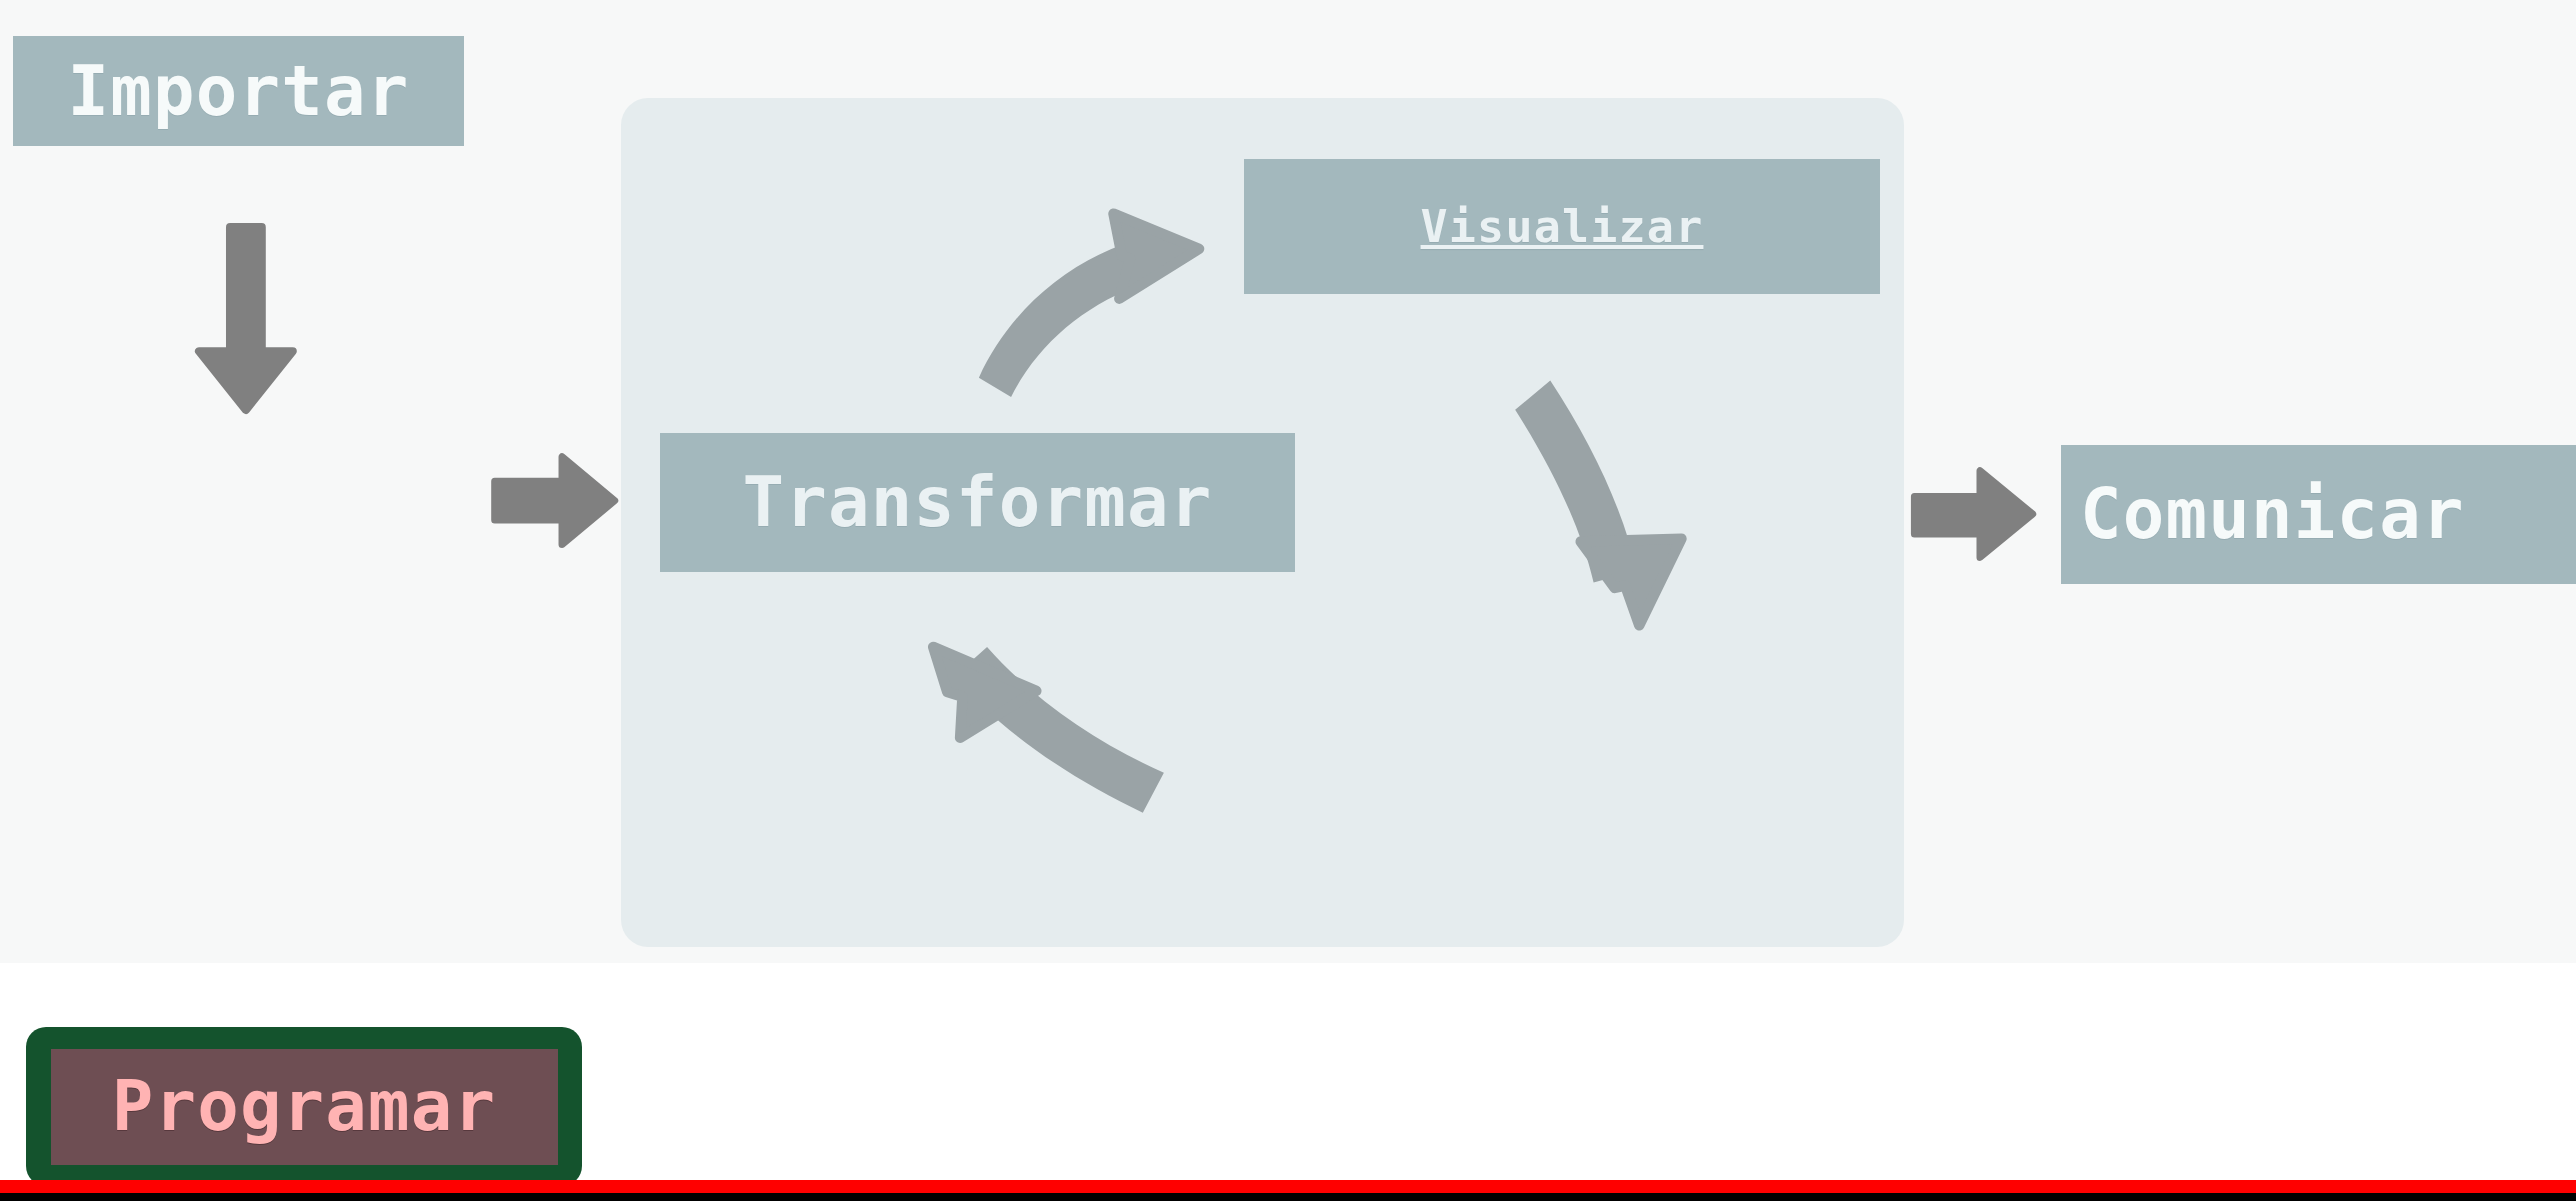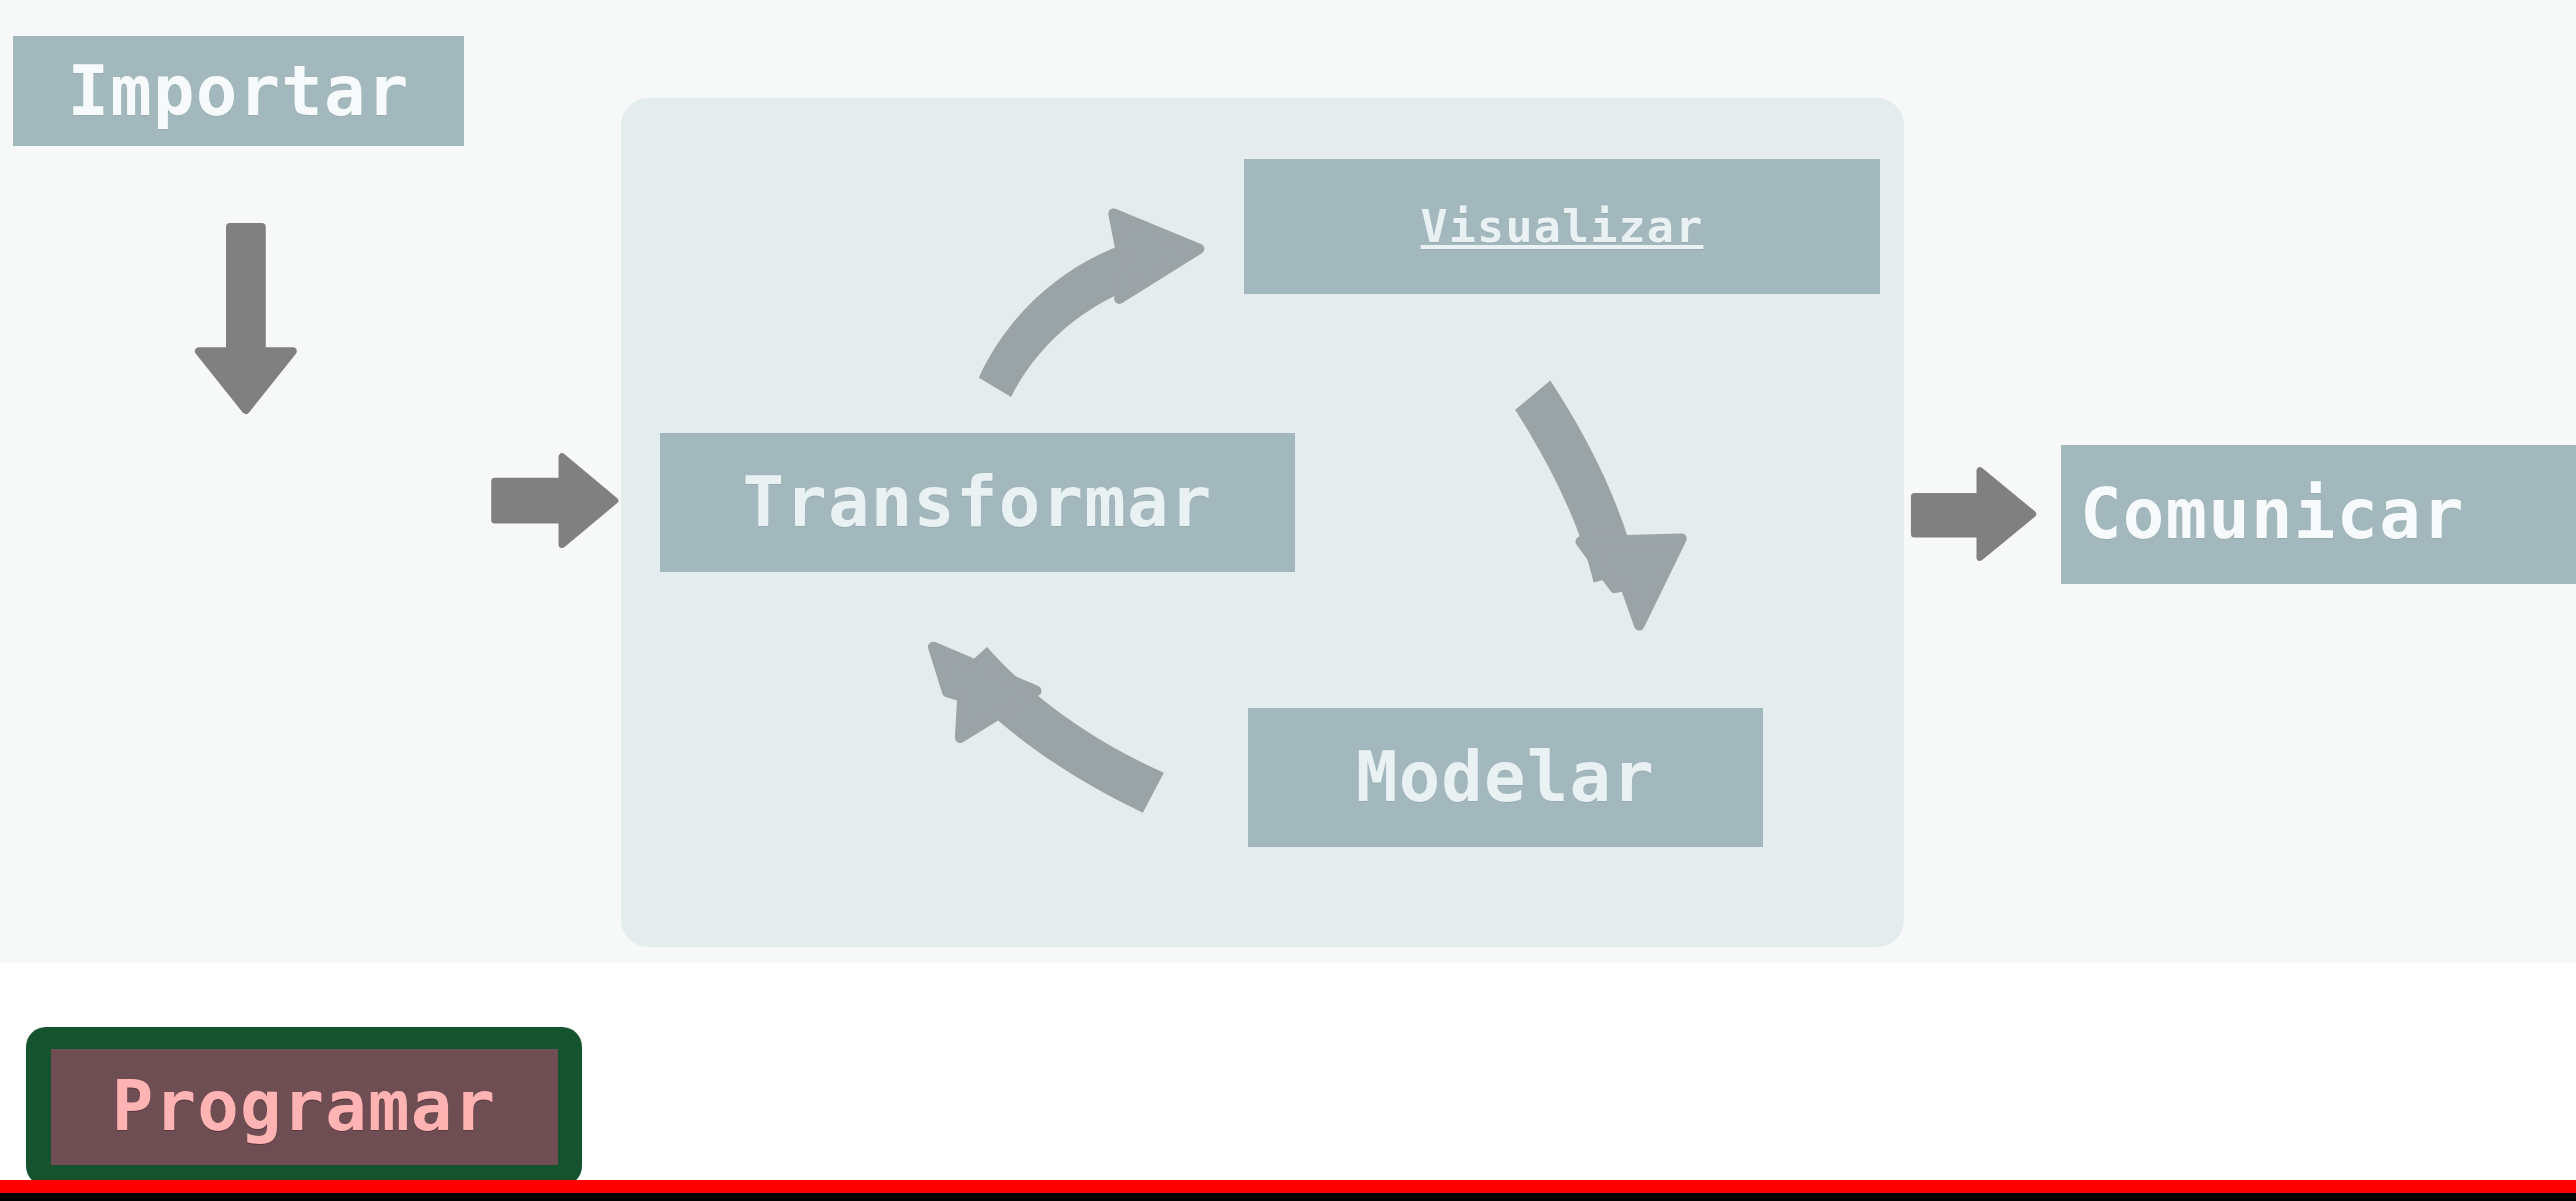--- a/index.html
+++ b/index.html
@@ -127,21 +127,20 @@
     </g>
   </svg>
 
   <div class="node" id="node-importar">Importar</div>
 
 
   <div class="node onpanel" id="node-transformar">Transformar</div>
 
   <div class="node onpanel" id="node-visualizar">Visualizar</div>
 
-  <div class="node onpanel" id="node-modelar">Modelar</div>
 
   <div class="node" id="node-comunicar">Comunicar</div>
 
   <div class="prog-wrap">
     <div class="prog-box">Programar</div>
   </div>
 
   <div class="red-band"></div>
   <div class="black-band"></div>
 

